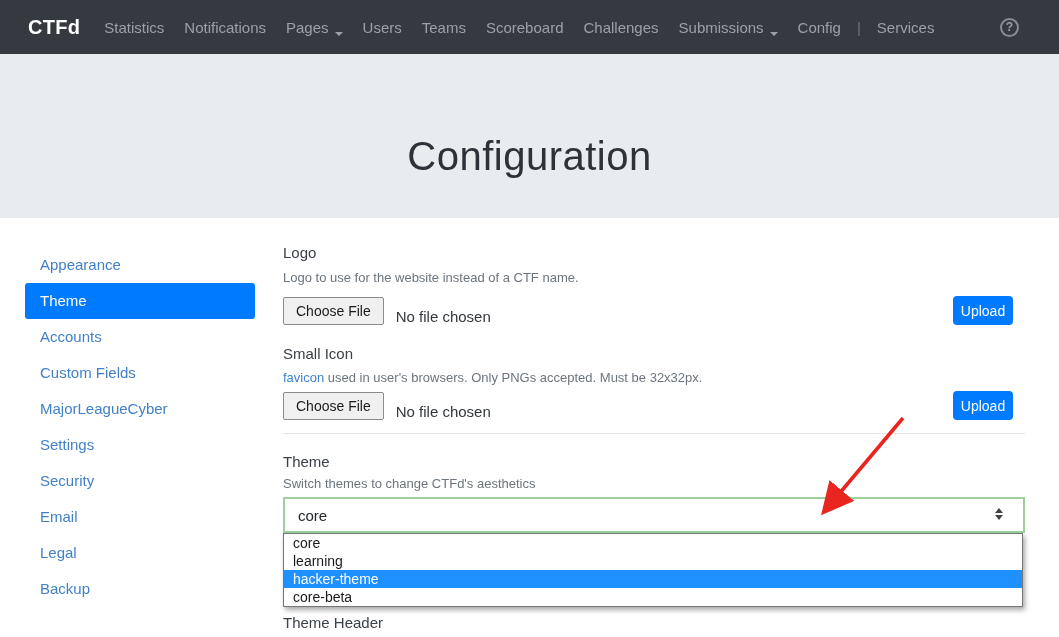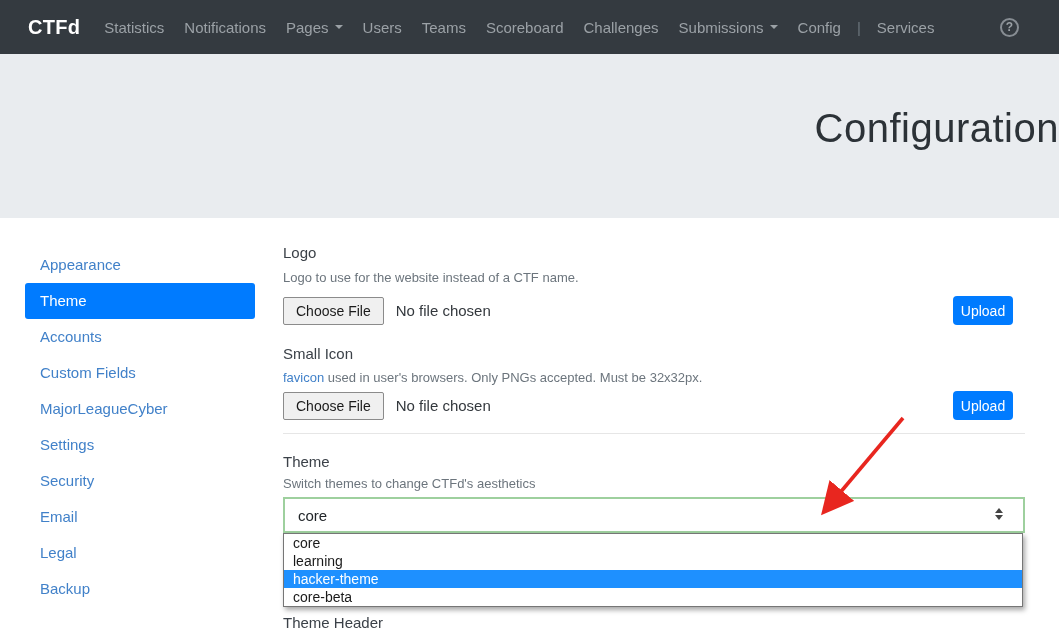--- a/index.html
+++ b/index.html
@@ -4,46 +4,46 @@
 <style>
   * { margin:0; padding:0; box-sizing:border-box; }
   html,body { width:1059px; height:637px; overflow:hidden; background:#fff;
               font-family:"Liberation Sans","DejaVu Sans",sans-serif; }
 
   
   .navbar { position:absolute; left:0; top:0; width:1059px; height:54px;
             background:#343a40; display:flex; align-items:center; padding:0 40px 0 28px; }
   .brand { color:#fff; font-size:20px; font-weight:bold; margin-right:14px; letter-spacing:.3px; cursor:pointer; }
   .nav-items { display:flex; align-items:center; list-style:none; }
-  .nav-item { color:#9ba1a6; font-size:15px; padding:0 10px; cursor:pointer; white-space:nowrap; display:flex; align-items:center; }
+  .nav-item { color:#9ba1a6; font-size:15px; padding:0 10px; cursor:pointer; white-space:nowrap; display:flex; align-items:flex-end; }
   .caret { display:inline-block; width:0; height:0; margin-left:6px;
            border-left:4px solid transparent; border-right:4px solid transparent;
            border-top:4px solid #9ba1a6; }
   .nav-divider { color:#6c757d; font-size:15px; padding:0 6px; }
   .help-btn { margin-left:auto; width:19px; height:19px; border:2px solid #878d93; border-radius:50%;
               color:#9ba1a6; font-size:12px; font-weight:bold; display:flex; align-items:center;
               justify-content:center; cursor:pointer; }
 
   
   .jumbotron { position:absolute; left:0; top:54px; width:1059px; height:164px; background:#e9ecef; }
-  .page-title { text-align:right; padding-top:52px; font-size:40px; font-weight:300;
+  .page-title { text-align:center; padding-top:80px; font-size:40px; font-weight:300;
                 color:#2c3237; letter-spacing:.5px; }
 
   
   .sidebar { position:absolute; left:25px; top:247px; width:230px; }
   .sb-item { height:36px; line-height:36px; padding-left:15px; font-size:15px;
              color:#4181c9; border-radius:3px; cursor:pointer; }
   .sb-item.active { background:#007bff; color:#fff; }
 
   
   .main { position:absolute; left:283px; top:243px; width:742px; }
   .section-label { font-size:15px; color:#3b4148; line-height:20px; }
   .section-desc  { font-size:13px; color:#6c757d; line-height:16px; margin-top:7px; }
   .link-blue { color:#4181c9; cursor:pointer;margin-top:30px; }
-  .file-row { margin-top:10px; height:29px; position:relative; display:flex; align-items:center; }
+  .file-row { margin-top:10px; height:29px; position:relative; display:flex; align-items:flex-end; }
   .choose-file { height:28px; padding:0 12px; background:#f0f0f0; border:1px solid #8b8b8b;
                  border-radius:2px; font-size:14px; color:#1b1b1b; cursor:pointer;
                  font-family:"Liberation Sans","DejaVu Sans",sans-serif; }
   .file-status { margin-left:12px; font-size:15px; color:#33383d; }
   .upload-btn { position:absolute; right:12px; top:0; width:60px; height:29px; background:#007bff;
                 border:none; border-radius:4px; color:#fff; font-size:14px; cursor:pointer;
                 font-family:"Liberation Sans","DejaVu Sans",sans-serif; }
   .hr { border:none; border-top:1px solid #e6e6e6; margin-top:13px; }
   .label-theme { margin-top:18px; }
   .desc-theme { margin-top:4px; }

